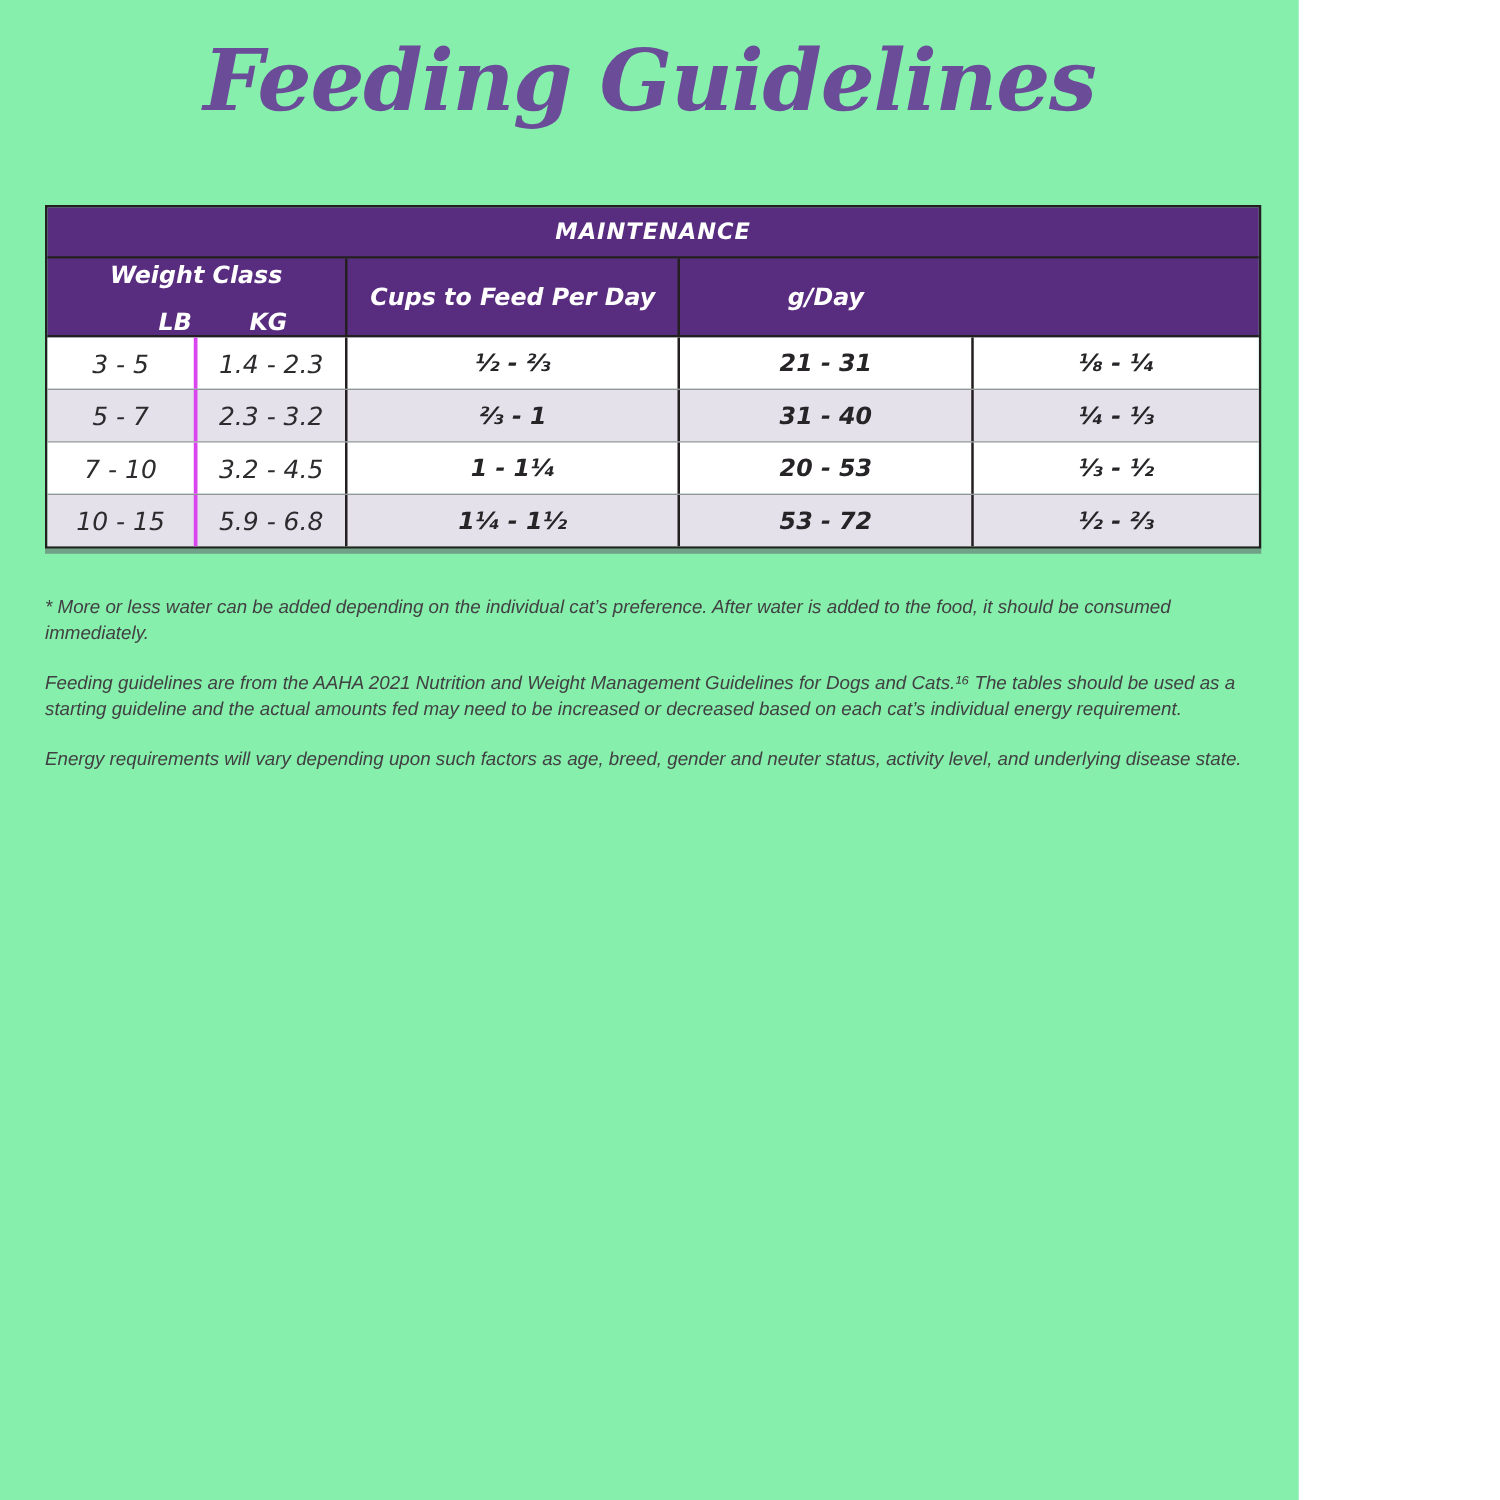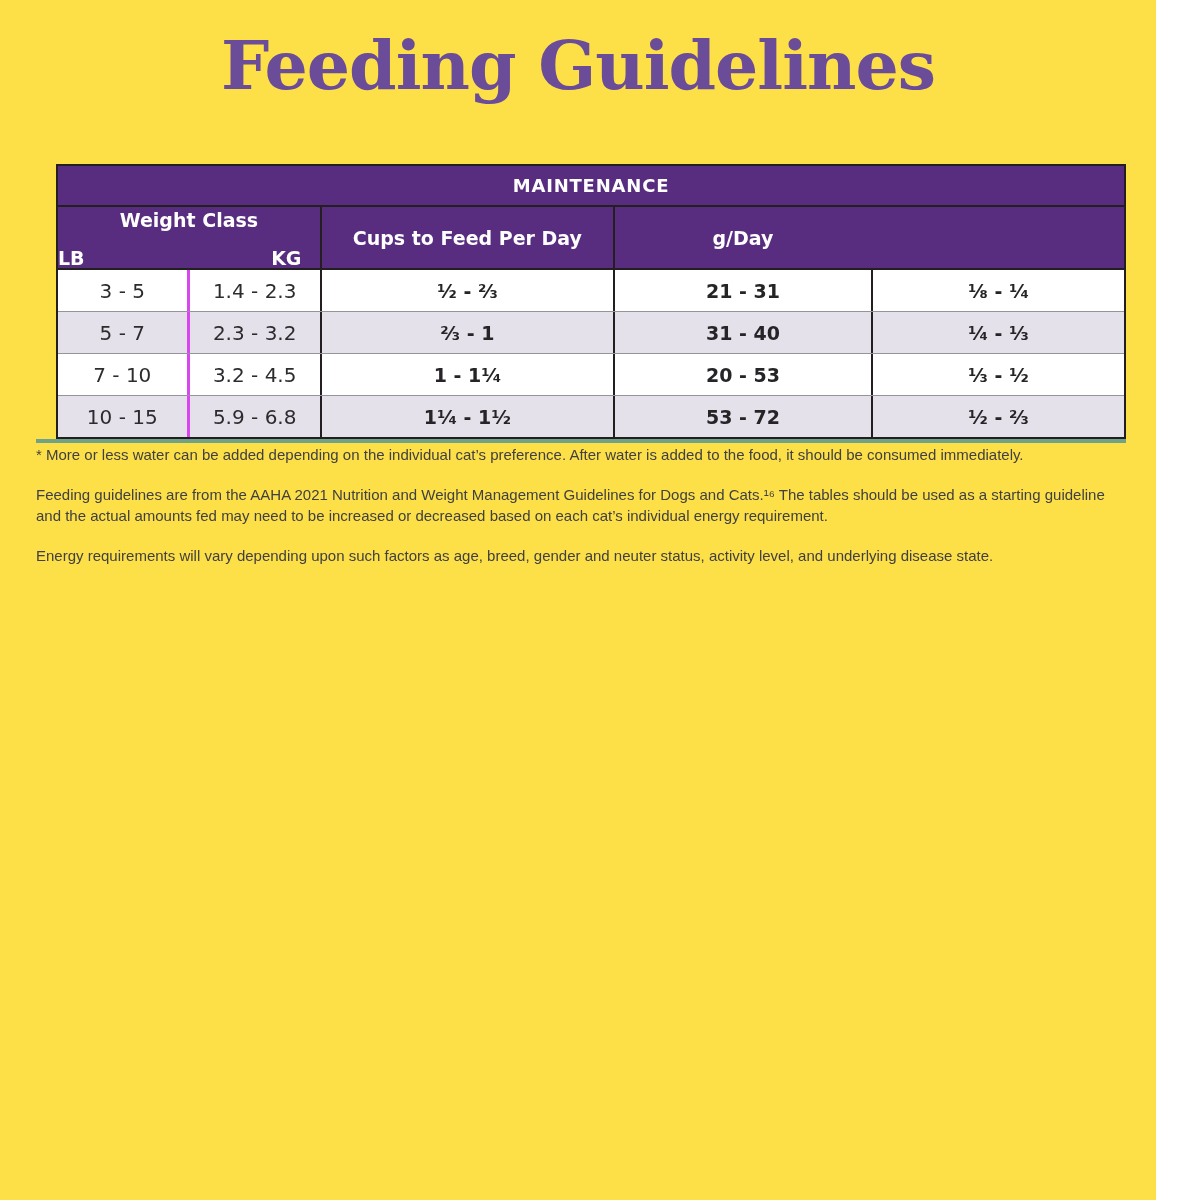--- a/index.html
+++ b/index.html
@@ -1,40 +1,40 @@
 <!DOCTYPE html>
 <html><head>
 <meta charset="utf-8">
 <style>
   html,body { margin:0; padding:0; background:#ffffff; }
   .page {
     position:relative;
-    width:1156px; height:1200px;
-    background:#fde047;
+    width:1039px; height:1200px;
+    background:#86efac;
     font-family:"Liberation Sans", sans-serif;
     overflow:hidden;
+    font-style:italic;
   }
   .title {
     margin:0;
     padding-top:26px;
     text-align:center;
     font-family:"DejaVu Serif", serif;
     font-weight:700;
     font-size:68px;
     line-height:1.15;
     letter-spacing:-1px;
     color:#6a4c99;
   }
   .table-wrap {
     margin:60px 30px 0 36px;
   }
   .ftable {
     border:2px solid #231f20;
     font-family:"DejaVu Sans", sans-serif;
-    margin-left:20px;
   }
   .band {
     height:39px;
     background:#582c7f;
     color:#ffffff;
     display:flex; align-items:center; justify-content:center;
     font-weight:700; font-size:18px; letter-spacing:0.8px;
     border-bottom:2px solid #231f20;
   }
   .head-row {
@@ -57,37 +57,37 @@
   .c4 { width:24.2%; }
   .c5 { width:23.74%; } 
   .weight-head {
     width:24.56%;
     flex-direction:column;
     justify-content:center;
     gap:16px;
     padding-top:2px;
   }
   .weight-sub { display:flex; width:100%; font-size:19px; }
-  .weight-sub .lb { width:33%; text-align:left; }
-  .weight-sub .kg { width:60%; text-align:right; }
+  .weight-sub .lb { width:33%; text-align:right;padding-left:48px; }
+  .weight-sub .kg { width:60%; text-align:center; }
   .row { display:flex; height:41px; background:#ffffff; }
   .row.alt { background:#e5e1eb; }
   .row + .row { border-top:1px solid #939598; }
   .cell {
     box-sizing:border-box;
     display:flex; align-items:center; justify-content:center;
     font-size:20px;
     color:#2d2b2e;
   }
   .cell + .cell { border-left:2px solid #231f20; }
   .cell.thin-border { border-left:3px solid #d946ef; }
   .cell.bold { font-weight:700; font-size:19px; color:#262427; }
   .green-bar { height:4px; background:#6fa287; }
   .notes {
-    margin:1px 30px 0 36px;
+    margin:32px 30px 0 36px;
     color:#414042;
     font-size:15px;
     line-height:1.4;
   }
   .notes p { margin:0 0 19px 0; }
 </style>
 </head>
 <body>
 
 <div class="page">

